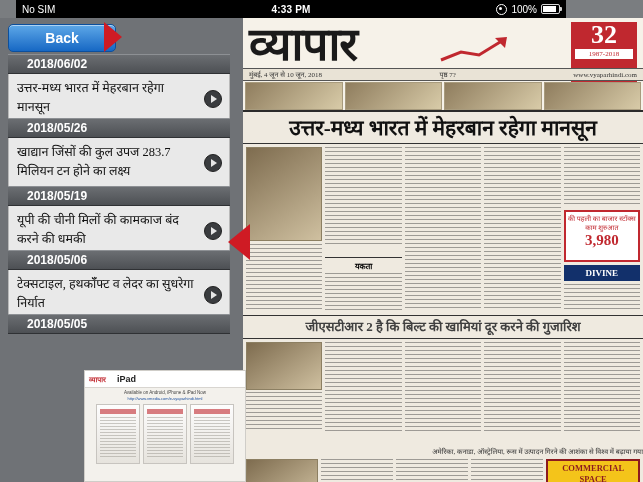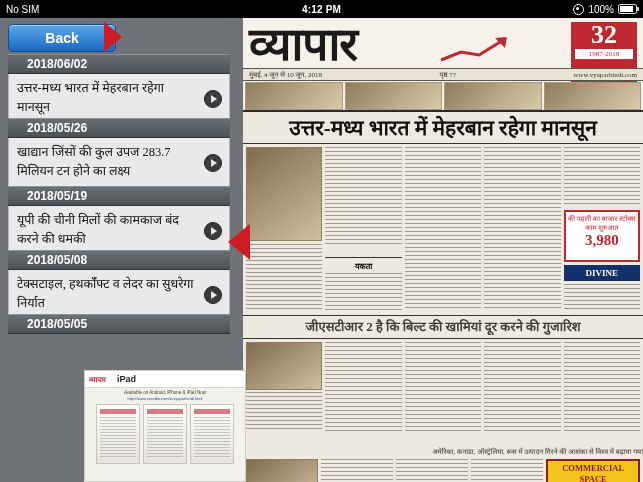--- a/index.html
+++ b/index.html
@@ -17,22 +17,22 @@
     position: relative;
     width: 643px;
     height: 482px;
     background: #7a7d80;
     overflow: hidden;
   }
 
   
   .statusbar {
     position: absolute;
-    top: 0; left: 0;
-    width: 643px;
+    top: 0; left: 16px;
+    width: 550px;
     height: 18px;
     background: #000;
     color: #fff;
     font-size: 10px;
     display: flex;
     align-items: center;
     z-index: 50;
   }
   .statusbar .sb-left {
     position: absolute;
@@ -473,21 +473,21 @@
 </style>
 </head>
 <body>
 
 <div class="screen">
 
   <div class="statusbar">
     <div class="sb-left">
       <span>No SIM</span>
     </div>
-    <div class="sb-center">4:12 PM</div>
+    <div class="sb-center">4:33 PM</div>
     <div class="sb-right">
       <span class="loc-icon"></span>
       <span>100%</span>
       <span class="batt">
           <i></i>
         </span>
     </div>
   </div>
 
   <div class="paper">
@@ -618,21 +618,21 @@
 
     <div class="date-item" style="top:168px">
       <div class="date-head">2018/05/19</div>
       <div class="date-body">
         <span>यूपी की चीनी मिलों की कामकाज बंद करने की धमकी</span>
         <span class="arrow-circle"></span>
       </div>
     </div>
 
     <div class="date-item" style="top:232px">
-      <div class="date-head">2018/05/08</div>
+      <div class="date-head">2018/05/06</div>
       <div class="date-body">
         <span>टेक्सटाइल, हथकॉॅंफ्ट व लेदर का सुधरेगा निर्यात</span>
         <span class="arrow-circle"></span>
       </div>
     </div>
 
     <div class="date-item" style="top:296px">
       <div class="date-head">2018/05/05</div>
     </div>
 

